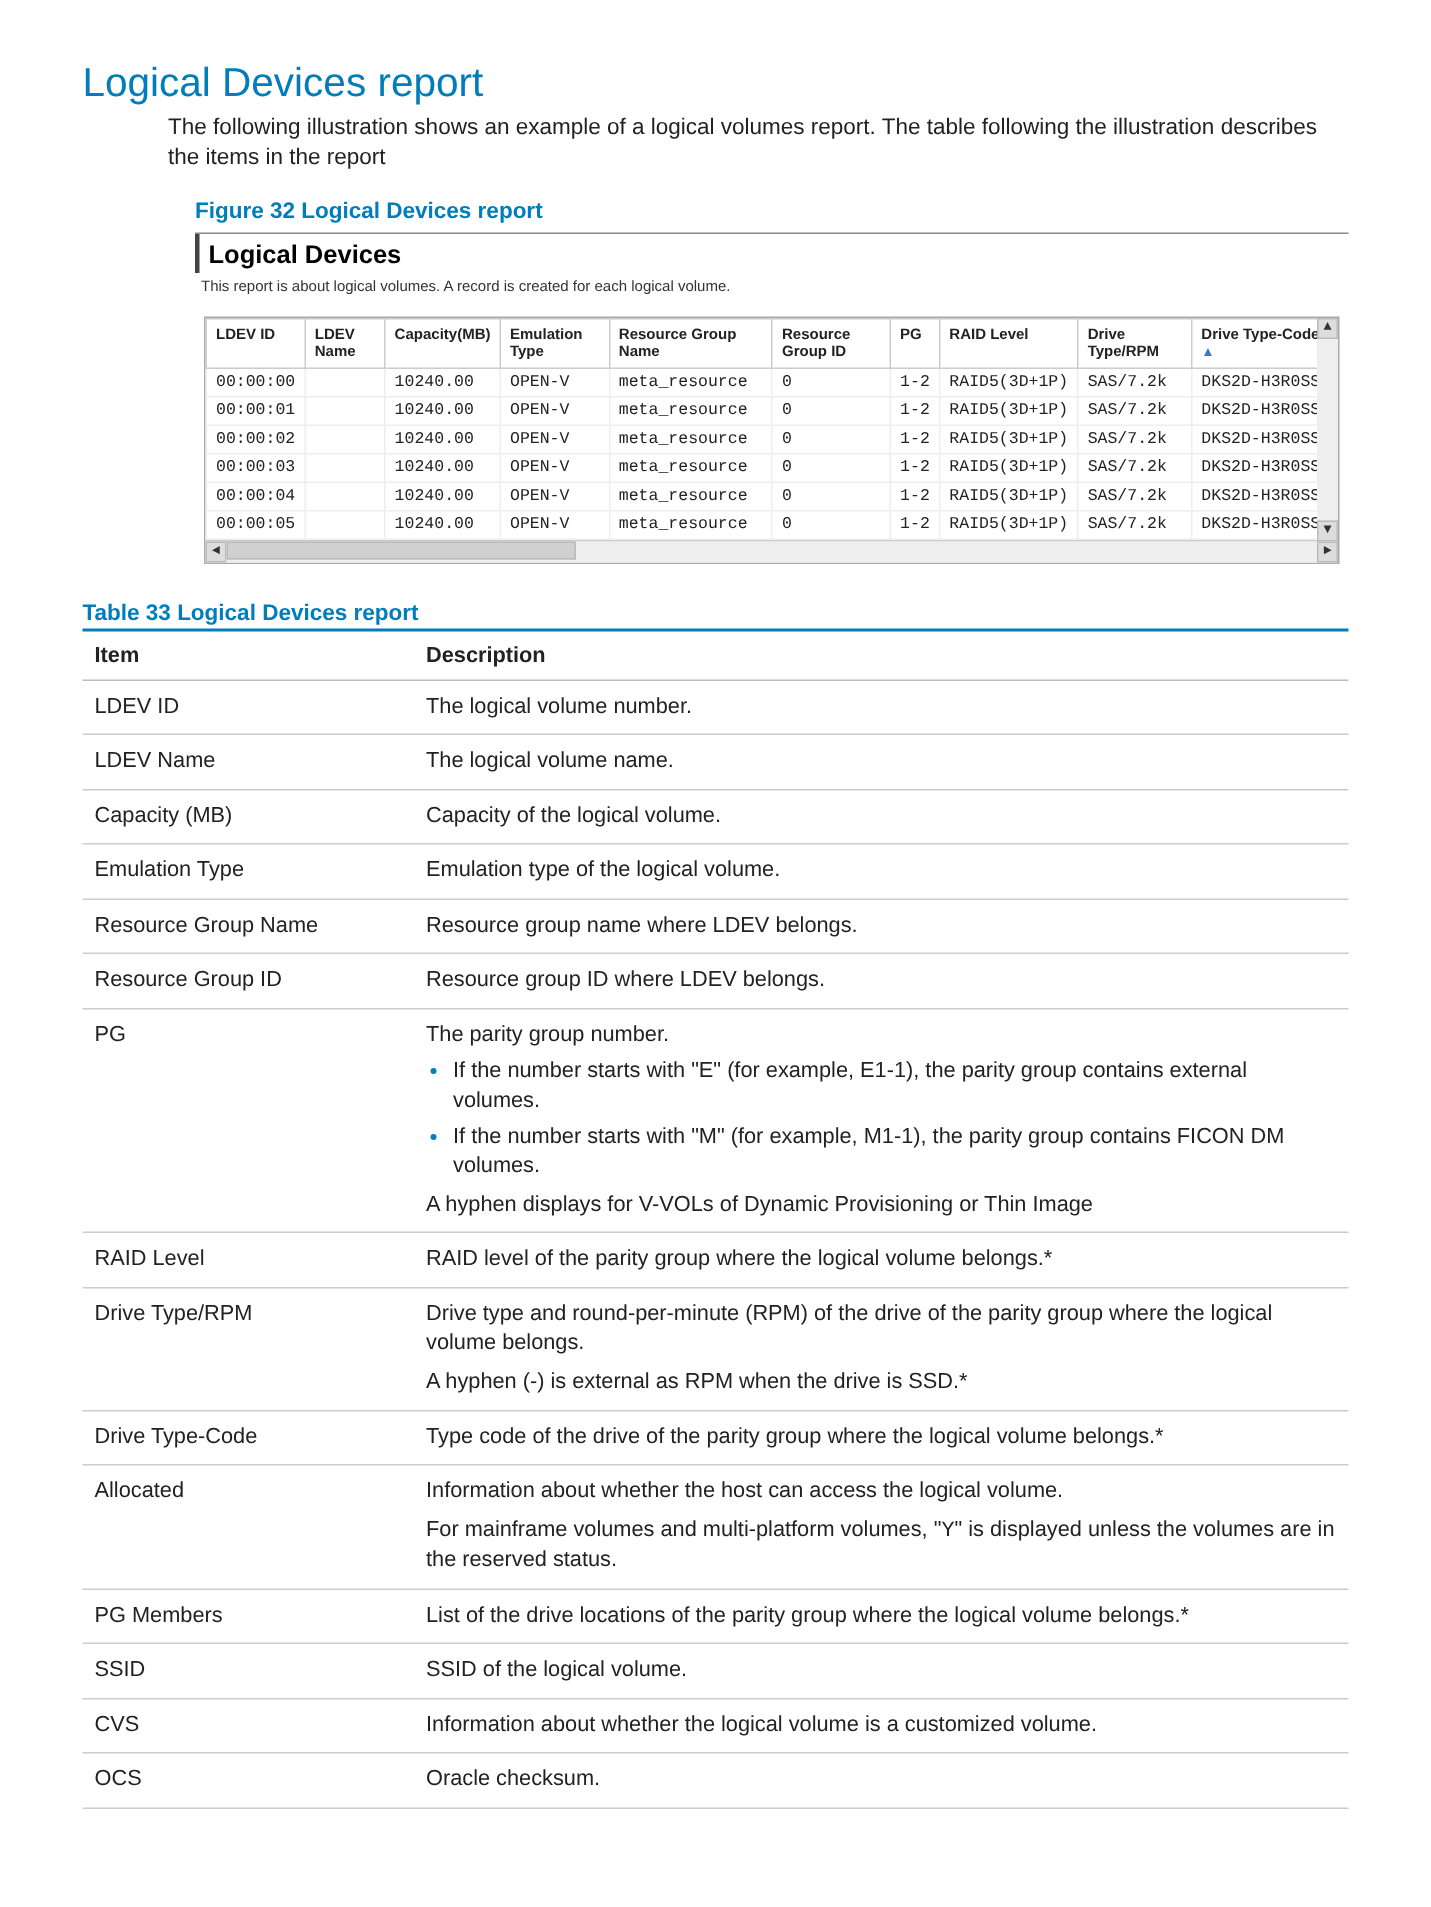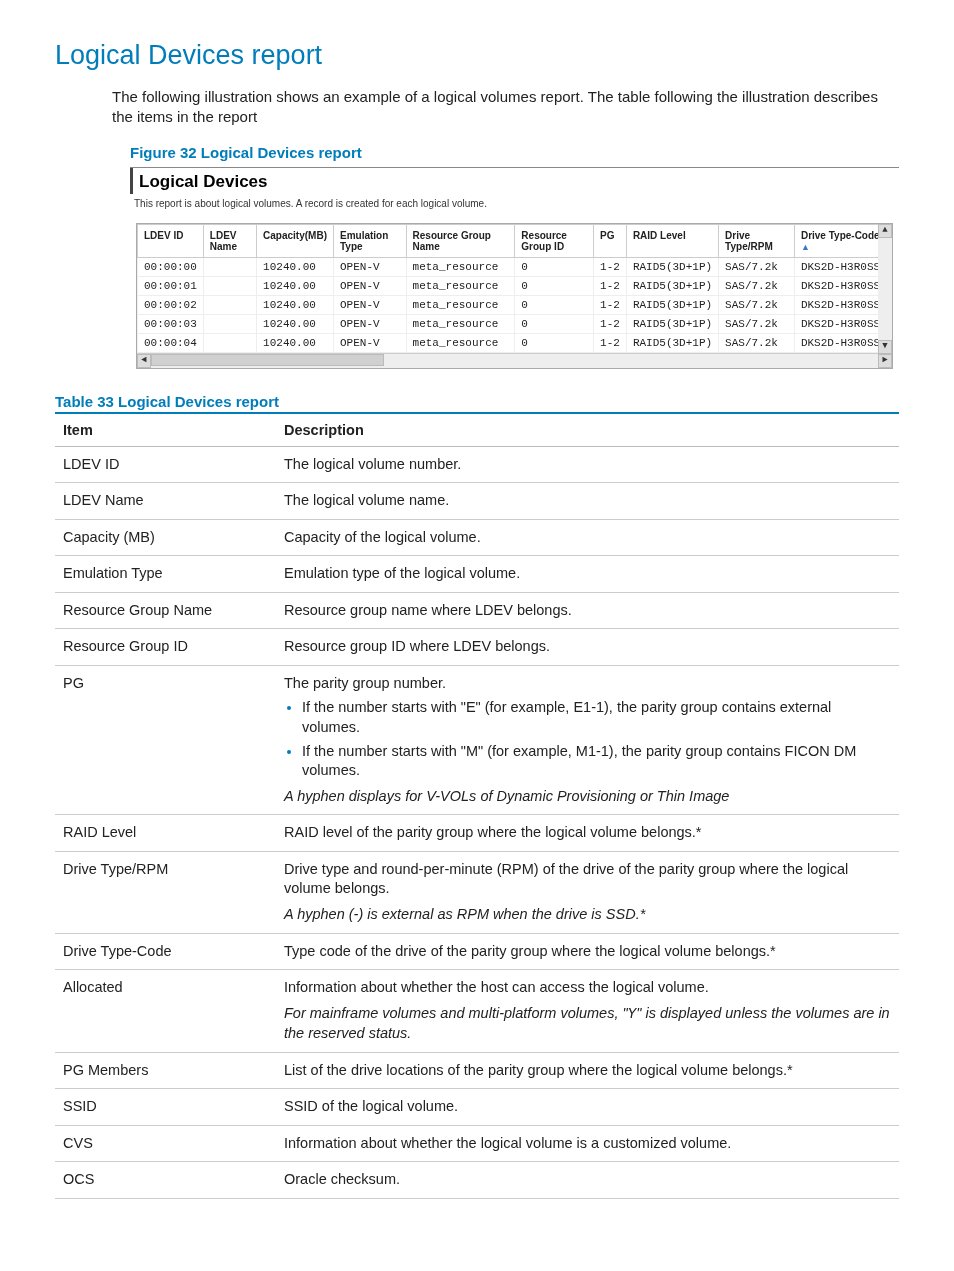--- a/index.html
+++ b/index.html
@@ -9,21 +9,21 @@
     padding: 40px 55px 30px 55px;
     font-size: 14px;
     color: #222;
     width: 954px;
     box-sizing: border-box;
   }
   h1.section {
     font-size: 27px;
     font-weight: 300;
     color: #007dba;
-    margin: 0 0 16px 0;
+    margin: 0 0 4px 0;
   }
   .intro {
     margin-left: 57px;
     font-size: 15px;
     line-height: 1.35;
     margin-bottom: 16px;
   }
   .fig-caption {
     margin-left: 75px;
     color: #007dba;
@@ -108,21 +108,21 @@
     border-bottom:1px solid #bbb;
   }
   table.desc td {
     padding:8px 8px; border-bottom:1px solid #ccc; vertical-align:top;
     line-height:1.35;
   }
   table.desc td:first-child, table.desc th:first-child { width: 205px; }
   ul.bul { margin:5px 0 5px 18px; padding:0; }
   ul.bul li { margin-bottom:4px; }
   ul.bul li::marker { color:#007dba; }
-  .subtext { margin-top:6px;font-style:italic; }
+  .subtext { margin-top:6px; }
   .mono { font-family:"Courier New", monospace; }
 </style>
 </head>
 <body>
 
 <h1 class="section">Logical Devices report</h1>
 <div class="intro">The following illustration shows an example of a logical volumes report. The table following the illustration describes the items in the report</div>
 
 <div class="fig-caption">Figure 32 Logical Devices report</div>
 
@@ -192,20 +192,32 @@
             <td>OPEN-V</td>
             <td>meta_resource</td>
             <td>0</td>
             <td>1-2</td>
             <td>RAID5(3D+1P)</td>
             <td>SAS/7.2k</td>
             <td>DKS2D-H3R0SS</td>
           </tr>
           <tr>
             <td>00:00:04</td>
+            <td></td>
+            <td>10240.00</td>
+            <td>OPEN-V</td>
+            <td>meta_resource</td>
+            <td>0</td>
+            <td>1-2</td>
+            <td>RAID5(3D+1P)</td>
+            <td>SAS/7.2k</td>
+            <td>DKS2D-H3R0SS</td>
+          </tr>
+          <tr>
+            <td>00:00:05</td>
             <td></td>
             <td>10240.00</td>
             <td>OPEN-V</td>
             <td>meta_resource</td>
             <td>0</td>
             <td>1-2</td>
             <td>RAID5(3D+1P)</td>
             <td>SAS/7.2k</td>
             <td>DKS2D-H3R0SS</td>
           </tr>

